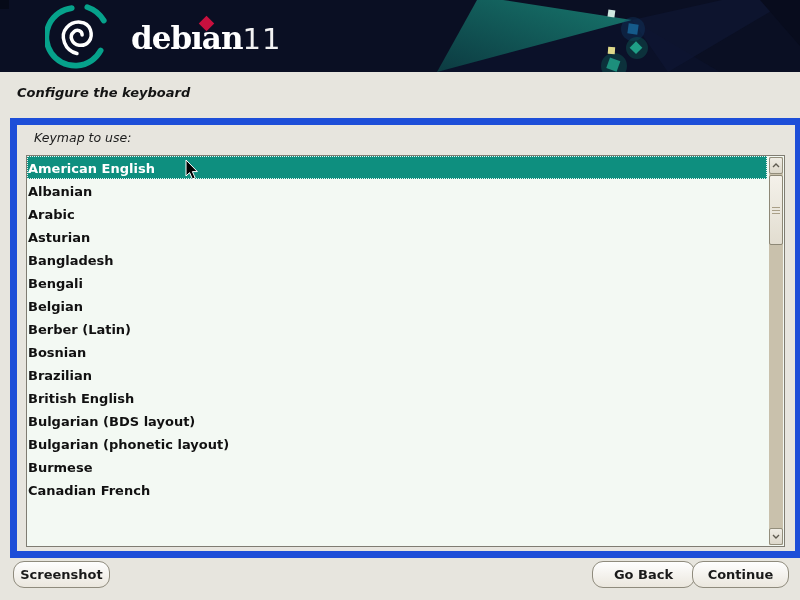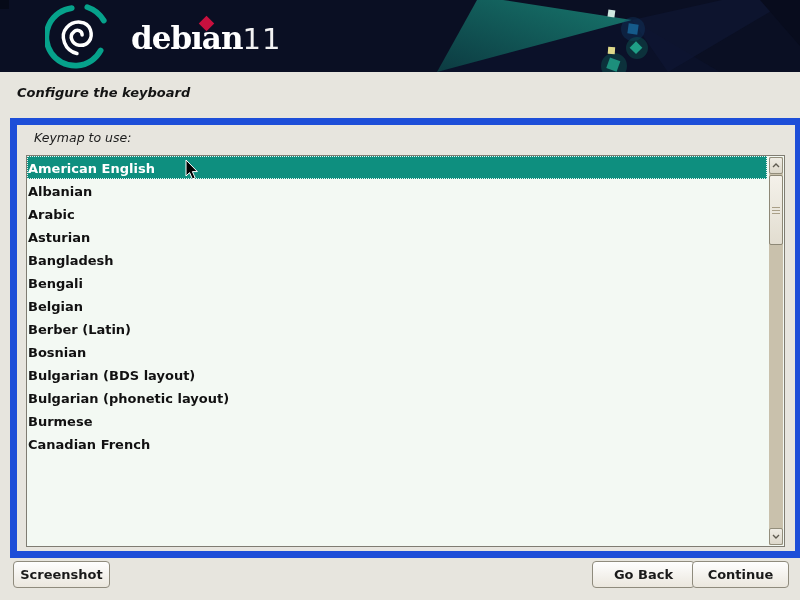--- a/index.html
+++ b/index.html
@@ -30,21 +30,21 @@
 
   
   .scrollbar{position:absolute;top:1px;right:1px;bottom:1px;width:14px;background:#c9c1ac;}
   .sb-btn{position:absolute;left:0;width:14px;height:17px;background:linear-gradient(#efece4,#ddd8cb);border:1px solid #938e7c;border-radius:2px;box-sizing:border-box;display:flex;align-items:center;justify-content:center;}
   .sb-btn.up{top:0;}
   .sb-btn.down{bottom:0;}
   .sb-thumb{position:absolute;left:0;top:18px;width:14px;height:70px;background:linear-gradient(#f4f1ea,#e2ddd0);border:1px solid #8d8876;border-radius:2px;box-sizing:border-box;display:flex;flex-direction:column;align-items:center;justify-content:center;gap:2px;}
   .grip{width:8px;height:1px;background:#a99f87;}
 
   
-  .btn{position:absolute;height:27px;background:linear-gradient(#fefefe,#ebe7de);border:1px solid #8f8b7d;border-radius:4px;font-size:13px;font-weight:bold;color:#1a1a1a;font-family:inherit;box-sizing:border-box;}
+  .btn{position:absolute;height:27px;background:linear-gradient(#fefefe,#ebe7de);border:1px solid #8f8b7d;border-radius:11px;font-size:13px;font-weight:bold;color:#1a1a1a;font-family:inherit;box-sizing:border-box;}
   .btn-screenshot{left:13px;top:561px;width:97px;}
   .btn-goback{left:592px;top:561px;width:103px;}
   .btn-continue{left:692px;top:561px;width:97px;}
 
   .cursor{position:absolute;left:185px;top:160px;width:14px;height:20px;}
 </style>
 </head>
 <body>
 
 <div id="screen" style="--accent: #0e8f7f; --logo-red: #c8103e; --body-bg: #e7e5de; --list-bg: #f3f9f3;">
@@ -96,20 +96,22 @@
       <div class="rows">
           <div class="row selected">American English</div>
           <div class="row">Albanian</div>
           <div class="row">Arabic</div>
           <div class="row">Asturian</div>
           <div class="row">Bangladesh</div>
           <div class="row">Bengali</div>
           <div class="row">Belgian</div>
           <div class="row">Berber (Latin)</div>
           <div class="row">Bosnian</div>
+          <div class="row">Brazilian</div>
+          <div class="row">British English</div>
           <div class="row">Bulgarian (BDS layout)</div>
           <div class="row">Bulgarian (phonetic layout)</div>
           <div class="row">Burmese</div>
           <div class="row">Canadian French</div>
         </div>
 
       <div class="scrollbar">
         <div class="sb-btn up">
           <svg width="8" height="5" viewBox="0 0 8 5">
               <polyline points="1,4 4,1 7,4" fill="none" stroke="#5f5b50" stroke-width="1.4"></polyline>

